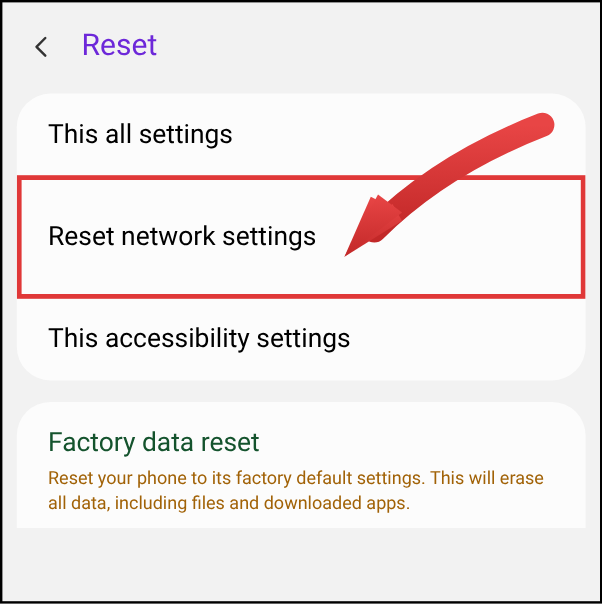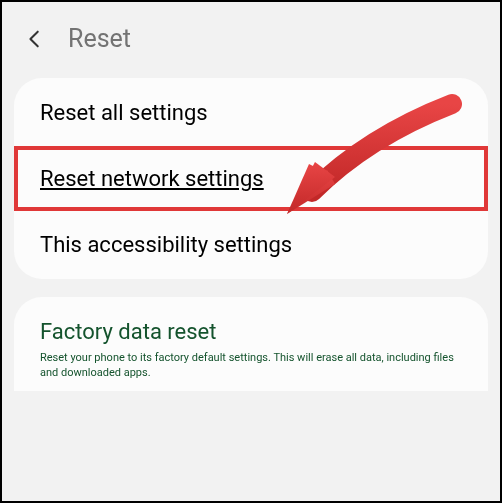--- a/index.html
+++ b/index.html
@@ -28,54 +28,53 @@
       justify-content: center;
       cursor: pointer;
     }
     .back-icon svg {
       width: 22px;
       height: 22px;
     }
     .title {
       font-size: 25px;
       font-weight: 400;
-      color: #737373;
+      color: #6d28d9;
     }
     .card {
       background: #fcfcfc;
       border-radius: 28px;
       margin: 0 12px 18px 12px;
       overflow: hidden;
     }
     .item {
       padding: 22px 26px;
       cursor: pointer;
       position: relative;
     }
     .item-label {
       font-size: 22px;
       font-weight: 400;
       color: #000;
     }
     .item-desc {
-      font-size: 11px;
-      color: #14532d;
+      font-size: 15px;
+      color: #a16207;
       margin-top: 6px;
       line-height: 1.4;
     }
     .divider {
       height: 1px;
       background: #eaeaea;
       margin: 0 20px;
     }
     .highlight {
       border: 4px solid #e03838;
       margin: -2px 0;
-      padding: 16px 22px;
-      text-decoration: underline;
+      padding: 35px 22px;
     }
     .card2 {
       background: #fcfcfc;
       border-radius: 28px 28px 0 0;
       margin: 0 12px 0 12px;
       padding: 22px 26px 10px 26px;
     }
     .card2 .item-label {
       font-size: 22px;
       font-weight: 400;
@@ -96,21 +95,21 @@
   <div class="back-icon">
     <svg viewBox="0 0 24 24" fill="none" stroke="#333" stroke-width="2.2" stroke-linecap="round" stroke-linejoin="round">
       <polyline points="15 4 7 12 15 20"></polyline>
     </svg>
   </div>
   <div class="title">Reset</div>
 </div>
 
 <div class="card">
   <div class="item">
-    <div class="item-label">Reset all settings</div>
+    <div class="item-label">This all settings</div>
   </div>
   <div class="divider"></div>
   <div class="item highlight">
     <div class="item-label">Reset network settings</div>
   </div>
   <div class="divider"></div>
   <div class="item">
     <div class="item-label">This accessibility settings</div>
   </div>
 </div>

